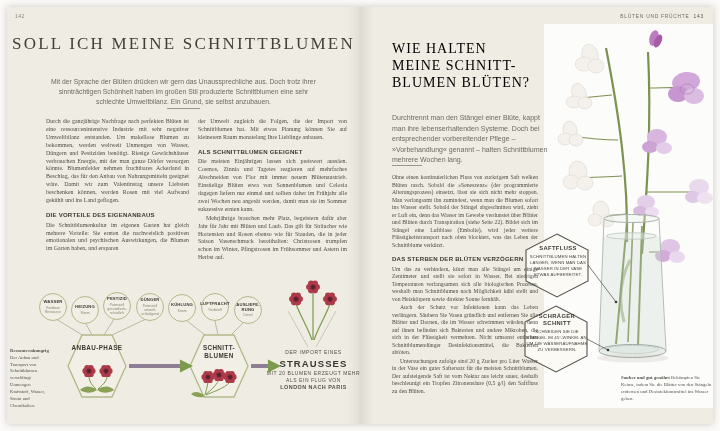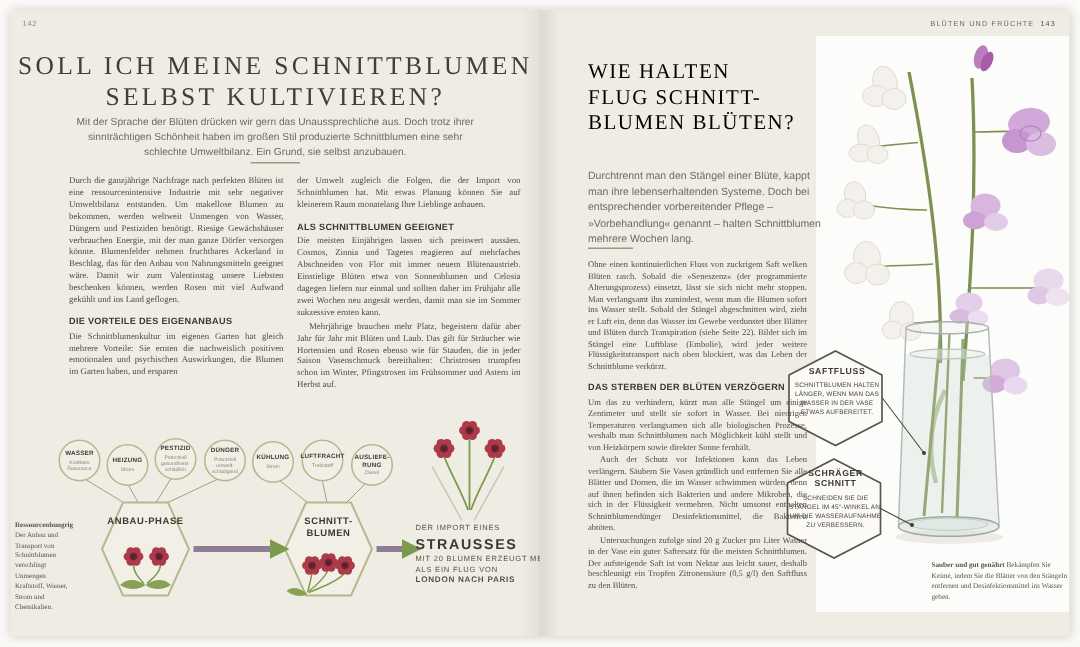--- a/index.html
+++ b/index.html
@@ -26,21 +26,21 @@
   .col-h{font-family:"Liberation Sans",sans-serif;font-weight:bold;font-size:6.1px;letter-spacing:.2px;color:#3c3933;margin:6px 0 2.5px;text-align:left;}
   .p-indent{text-indent:8px;margin-top:1px;}
   .lp-svg{position:absolute;left:0;top:0;width:353px;height:417px;}
   .node{position:absolute;width:28px;height:28px;border-radius:50%;border:1px solid #b2b98a;background:#f1eee5;
     display:flex;flex-direction:column;align-items:center;justify-content:center;text-align:center;padding:2px;box-sizing:border-box;}
   .node-label{font-size:4.2px;font-weight:bold;letter-spacing:.15px;color:#3f3c35;line-height:1.12;}
   .node-sub{font-size:3.4px;color:#8b8774;line-height:1.18;margin-top:.6px;}
   .hex-label{position:absolute;width:58px;text-align:center;font-weight:bold;font-size:6.3px;letter-spacing:.4px;color:#3c3933;line-height:1.25;}
   .cap-left{position:absolute;left:3px;top:341px;width:39px;font-family:"Liberation Serif",serif;font-size:4.7px;line-height:1.45;color:#55524b;}
   .cap-lead{font-weight:bold;}
-  .import{position:absolute;left:270px;top:342px;width:97px;color:#55514a;}
+  .import{position:absolute;left:258px;top:342px;width:97px;text-align:center;color:#55514a;}
   .imp-s{font-size:5px;letter-spacing:.55px;line-height:1.4;}
   .imp-title{font-size:9.5px;font-weight:bold;letter-spacing:1.1px;color:#3b3833;margin:1.5px 0 1px;}
   .imp-co2{font-family:"Liberation Serif",serif;font-size:21px;color:#4a463f;line-height:1;margin:2px 0 1.5px;}
   .imp-co2 sub{font-size:10px;}
   .imp-b{font-size:5.4px;font-weight:bold;letter-spacing:.5px;margin-top:.8px;}
 
   
   .rp-header{position:absolute;right:9px;top:7px;font-size:4.8px;letter-spacing:.8px;color:#6f6b63;}
   .rp-header .pgnum{margin-left:4px;color:#57544d;}
   .rp-title{position:absolute;left:32px;top:33px;font-family:"Liberation Serif",serif;font-size:14px;letter-spacing:1px;color:#000000;line-height:1.22;}
@@ -128,21 +128,20 @@
           <path d="M330,304 C326,315 318,328 314,340" stroke="#7c9a4e" stroke-width="1.2" fill="none"></path>
           <use href="#fl" transform="translate(296,299) scale(1.05)"></use>
           <use href="#fl" transform="translate(313,287) scale(1.05)"></use>
           <use href="#fl" transform="translate(330,299) scale(1.05)"></use>
         </g>
       </svg>
 
       <div class="lp-num">142</div>
       <div class="lp-title">
         <span>SOLL ICH MEINE SCHNITTBLUMEN</span><br>
-        <span>SELBST KULTIVIEREN?</span>
       </div>
       <div class="lp-sub">Mit der Sprache der Blüten drücken wir gern das Unaussprechliche aus. Doch trotz ihrer sinnträchtigen Schönheit haben im großen Stil produzierte Schnittblumen eine sehr schlechte Umweltbilanz. Ein Grund, sie selbst anzubauen.</div>
       <div class="rule lp-rule"></div>
 
       <div class="columns">
         <div class="col col1">
           <div>Durch die ganzjährige Nachfrage nach perfekten Blüten ist eine ressourcenintensive Industrie mit sehr negativer Umweltbilanz entstanden. Um makellose Blumen zu bekommen, werden weltweit Unmengen von Wasser, Düngern und Pestiziden benötigt. Riesige Gewächshäuser verbrauchen Energie, mit der man ganze Dörfer versorgen könnte. Blumenfelder nehmen fruchtbares Ackerland in Beschlag, das für den Anbau von Nahrungsmitteln geeignet wäre. Damit wir zum Valentinstag unsere Liebsten beschenken können, werden Rosen mit viel Aufwand gekühlt und ins Land geflogen.</div>
           <div class="col-h">DIE VORTEILE DES EIGENANBAUS</div>
           <div>Die Schnittblumenkultur im eigenen Garten hat gleich mehrere Vorteile: Sie ernten die nachweislich positiven emotionalen und psychischen Auswirkungen, die Blumen im Garten haben, und ersparen</div>
         </div>
@@ -285,21 +284,21 @@
           <circle cx="616" cy="302" r="1.3" fill="#3a3832"></circle>
           <line x1="587" y1="339" x2="608" y2="350" stroke="#4a473f" stroke-width="0.7"></line>
           <circle cx="608" cy="350" r="1.3" fill="#3a3832"></circle>
           <polygon points="557,234 588,250 588,281 557,297 526,281 526,250" fill="#fbfaf5" stroke="#55534c" stroke-width="1.1"></polygon>
           <polygon points="556,306 587,322 587,356 556,372 525,356 525,322" fill="#fbfaf5" stroke="#55534c" stroke-width="1.1"></polygon>
         </g>
       </svg>
 
       <div class="rp-title">
         <span>WIE HALTEN</span><br>
-        <span>FLUG SCHNITT-</span><br>
+        <span>MEINE SCHNITT-</span><br>
         <span>BLUMEN BLÜTEN?</span>
       </div>
       <div class="rp-intro">Durchtrennt man den Stängel einer Blüte, kappt man ihre lebenserhaltenden Systeme. Doch bei entsprechender vorbereitender Pflege – »Vorbehandlung« genannt – halten Schnittblumen mehrere Wochen lang.</div>
       <div class="rule rp-rule"></div>
 
       <div class="rp-body">
         <div>Ohne einen kontinuierlichen Fluss von zuckrigem Saft welken Blüten rasch. Sobald die »Seneszenz« (der programmierte Alterungsprozess) einsetzt, lässt sie sich nicht mehr stoppen. Man verlangsamt ihn zumindest, wenn man die Blumen sofort ins Wasser stellt. Sobald der Stängel abgeschnitten wird, zieht er Luft ein, denn das Wasser im Gewebe verdunstet über Blätter und Blüten durch Transpiration (siehe Seite 22). Bildet sich im Stängel eine Luftblase (Embolie), wird jeder weitere Flüssigkeitstransport nach oben blockiert, was das Leben der Schnittblume verkürzt.</div>
         <div class="col-h">DAS STERBEN DER BLÜTEN VERZÖGERN</div>
         <div>Um das zu verhindern, kürzt man alle Stängel um einige Zentimeter und stellt sie sofort in Wasser. Bei niedrigen Temperaturen verlangsamen sich alle biologischen Prozesse, weshalb man Schnittblumen nach Möglichkeit kühl stellt und von Heizkörpern sowie direkter Sonne fernhält.</div>
         <div class="p-indent">Auch der Schutz vor Infektionen kann das Leben verlängern. Säubern Sie Vasen gründlich und entfernen Sie alle Blätter und Dornen, die im Wasser schwimmen würden, denn auf ihnen befinden sich Bakterien und andere Mikroben, die sich in der Flüssigkeit vermehren. Nicht umsonst enthalten Schnittblumendünger Desinfektionsmittel, die Bakterien abtöten.</div>

